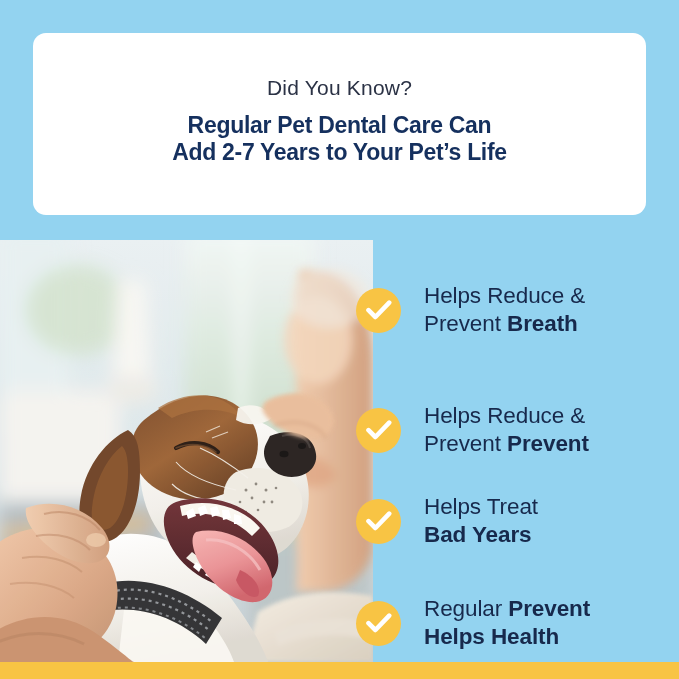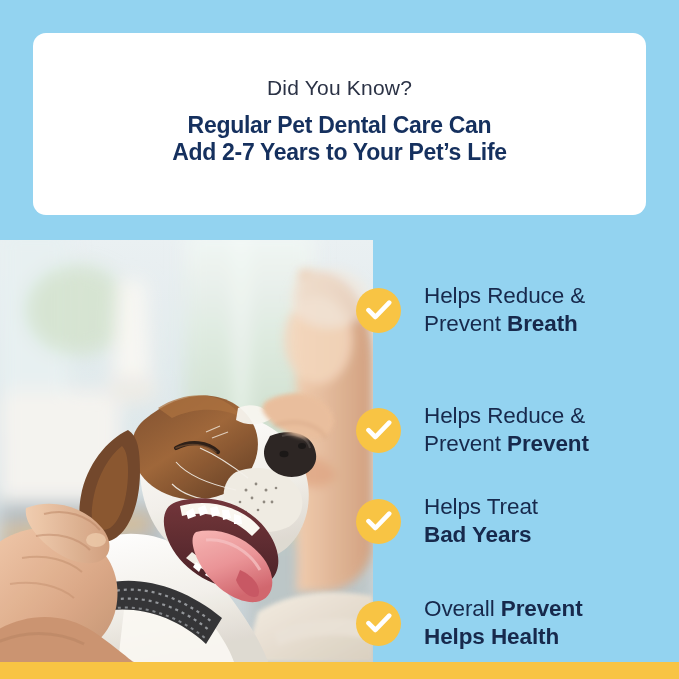--- a/index.html
+++ b/index.html
@@ -370,21 +370,21 @@
       </span>
     </div>
 
     <div class="benefit-row r3">
       <span class="check-badge">
         <svg width="26" height="20" viewBox="0 0 26 20" aria-hidden="true">
           <path d="M2.5 10.2 L9.4 17 L23.2 2.6" fill="none" stroke="#ffffff" stroke-width="4.6" stroke-linecap="round" stroke-linejoin="round"></path>
         </svg>
       </span>
       <span class="benefit-text">
-        <span class="ln"><span>Overall </span><b>Prevent</b></span>
+        <span class="ln"><span>Regular </span><b>Prevent</b></span>
         <span class="ln"><b>Helps Health</b></span>
       </span>
     </div>
 
   </div>
 
   <div class="bottom-bar"></div>
 
 </div>
 

